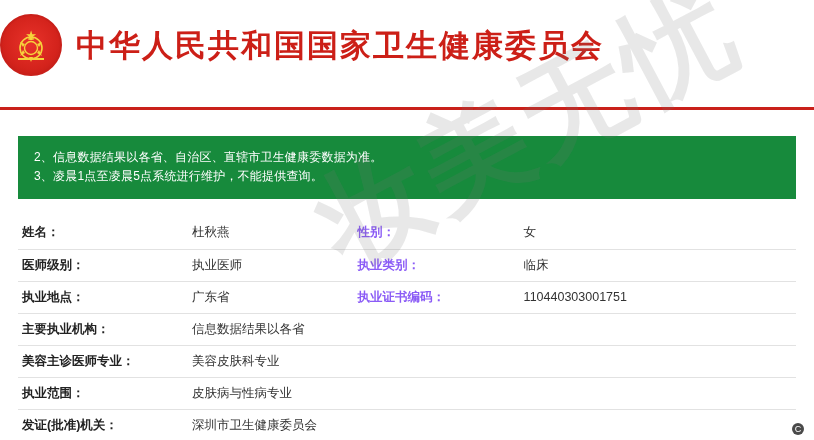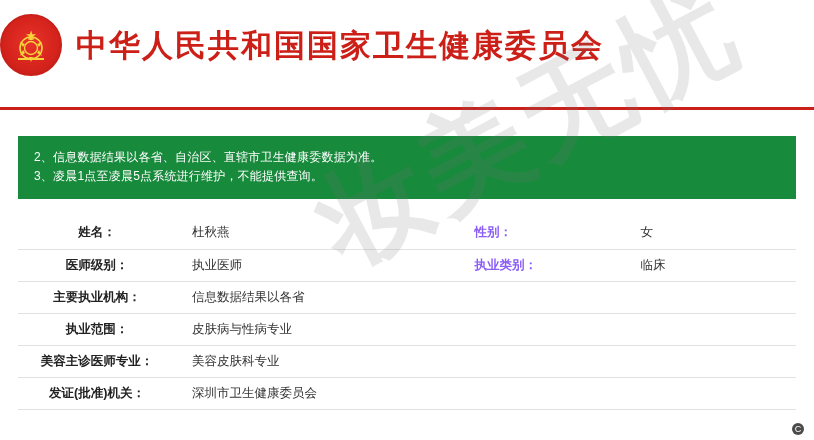--- a/index.html
+++ b/index.html
@@ -125,21 +125,20 @@
     font-size: 12.5px;
     padding: 0 6px;
     vertical-align: middle;
     background: transparent;
   }
   td.label {
     width: 150px;
     color: #222222;
     font-weight: bold;
     padding-left: 4px;
-    text-align: center;
   }
   td.value {
     color: #333333;
     font-weight: normal;
     padding-left: 14px;
   }
   td.value.normal {
     font-weight: normal;
   }
   td.label-r {
@@ -234,30 +233,36 @@
         <td class="label-r">性别：</td>
         <td class="value-r">女</td>
       </tr>
       <tr>
         <td class="label">医师级别：</td>
         <td class="value normal">执业医师</td>
         <td class="label-r">执业类别：</td>
         <td class="value-r">临床</td>
       </tr>
       <tr>
+        <td class="label">执业地点：</td>
+        <td class="value normal">广东省</td>
+        <td class="label-r">执业证书编码：</td>
+        <td class="value-r">110440303001751</td>
+      </tr>
+      <tr>
         <td class="label">主要执业机构：</td>
         <td class="value normal" colspan="3">信息数据结果以各省</td>
       </tr>
       <tr>
+        <td class="label">美容主诊医师专业：</td>
+        <td class="value normal" colspan="3">美容皮肤科专业</td>
+      </tr>
+      <tr>
         <td class="label">执业范围：</td>
         <td class="value normal" colspan="3">皮肤病与性病专业</td>
-      </tr>
-      <tr>
-        <td class="label">美容主诊医师专业：</td>
-        <td class="value normal" colspan="3">美容皮肤科专业</td>
       </tr>
       <tr>
         <td class="label">发证(批准)机关：</td>
         <td class="value normal" colspan="3">深圳市卫生健康委员会</td>
       </tr>
     </tbody>
   </table>
 
   <div class="wm-main">妆美无忧</div>
   <div class="wm-badge">

